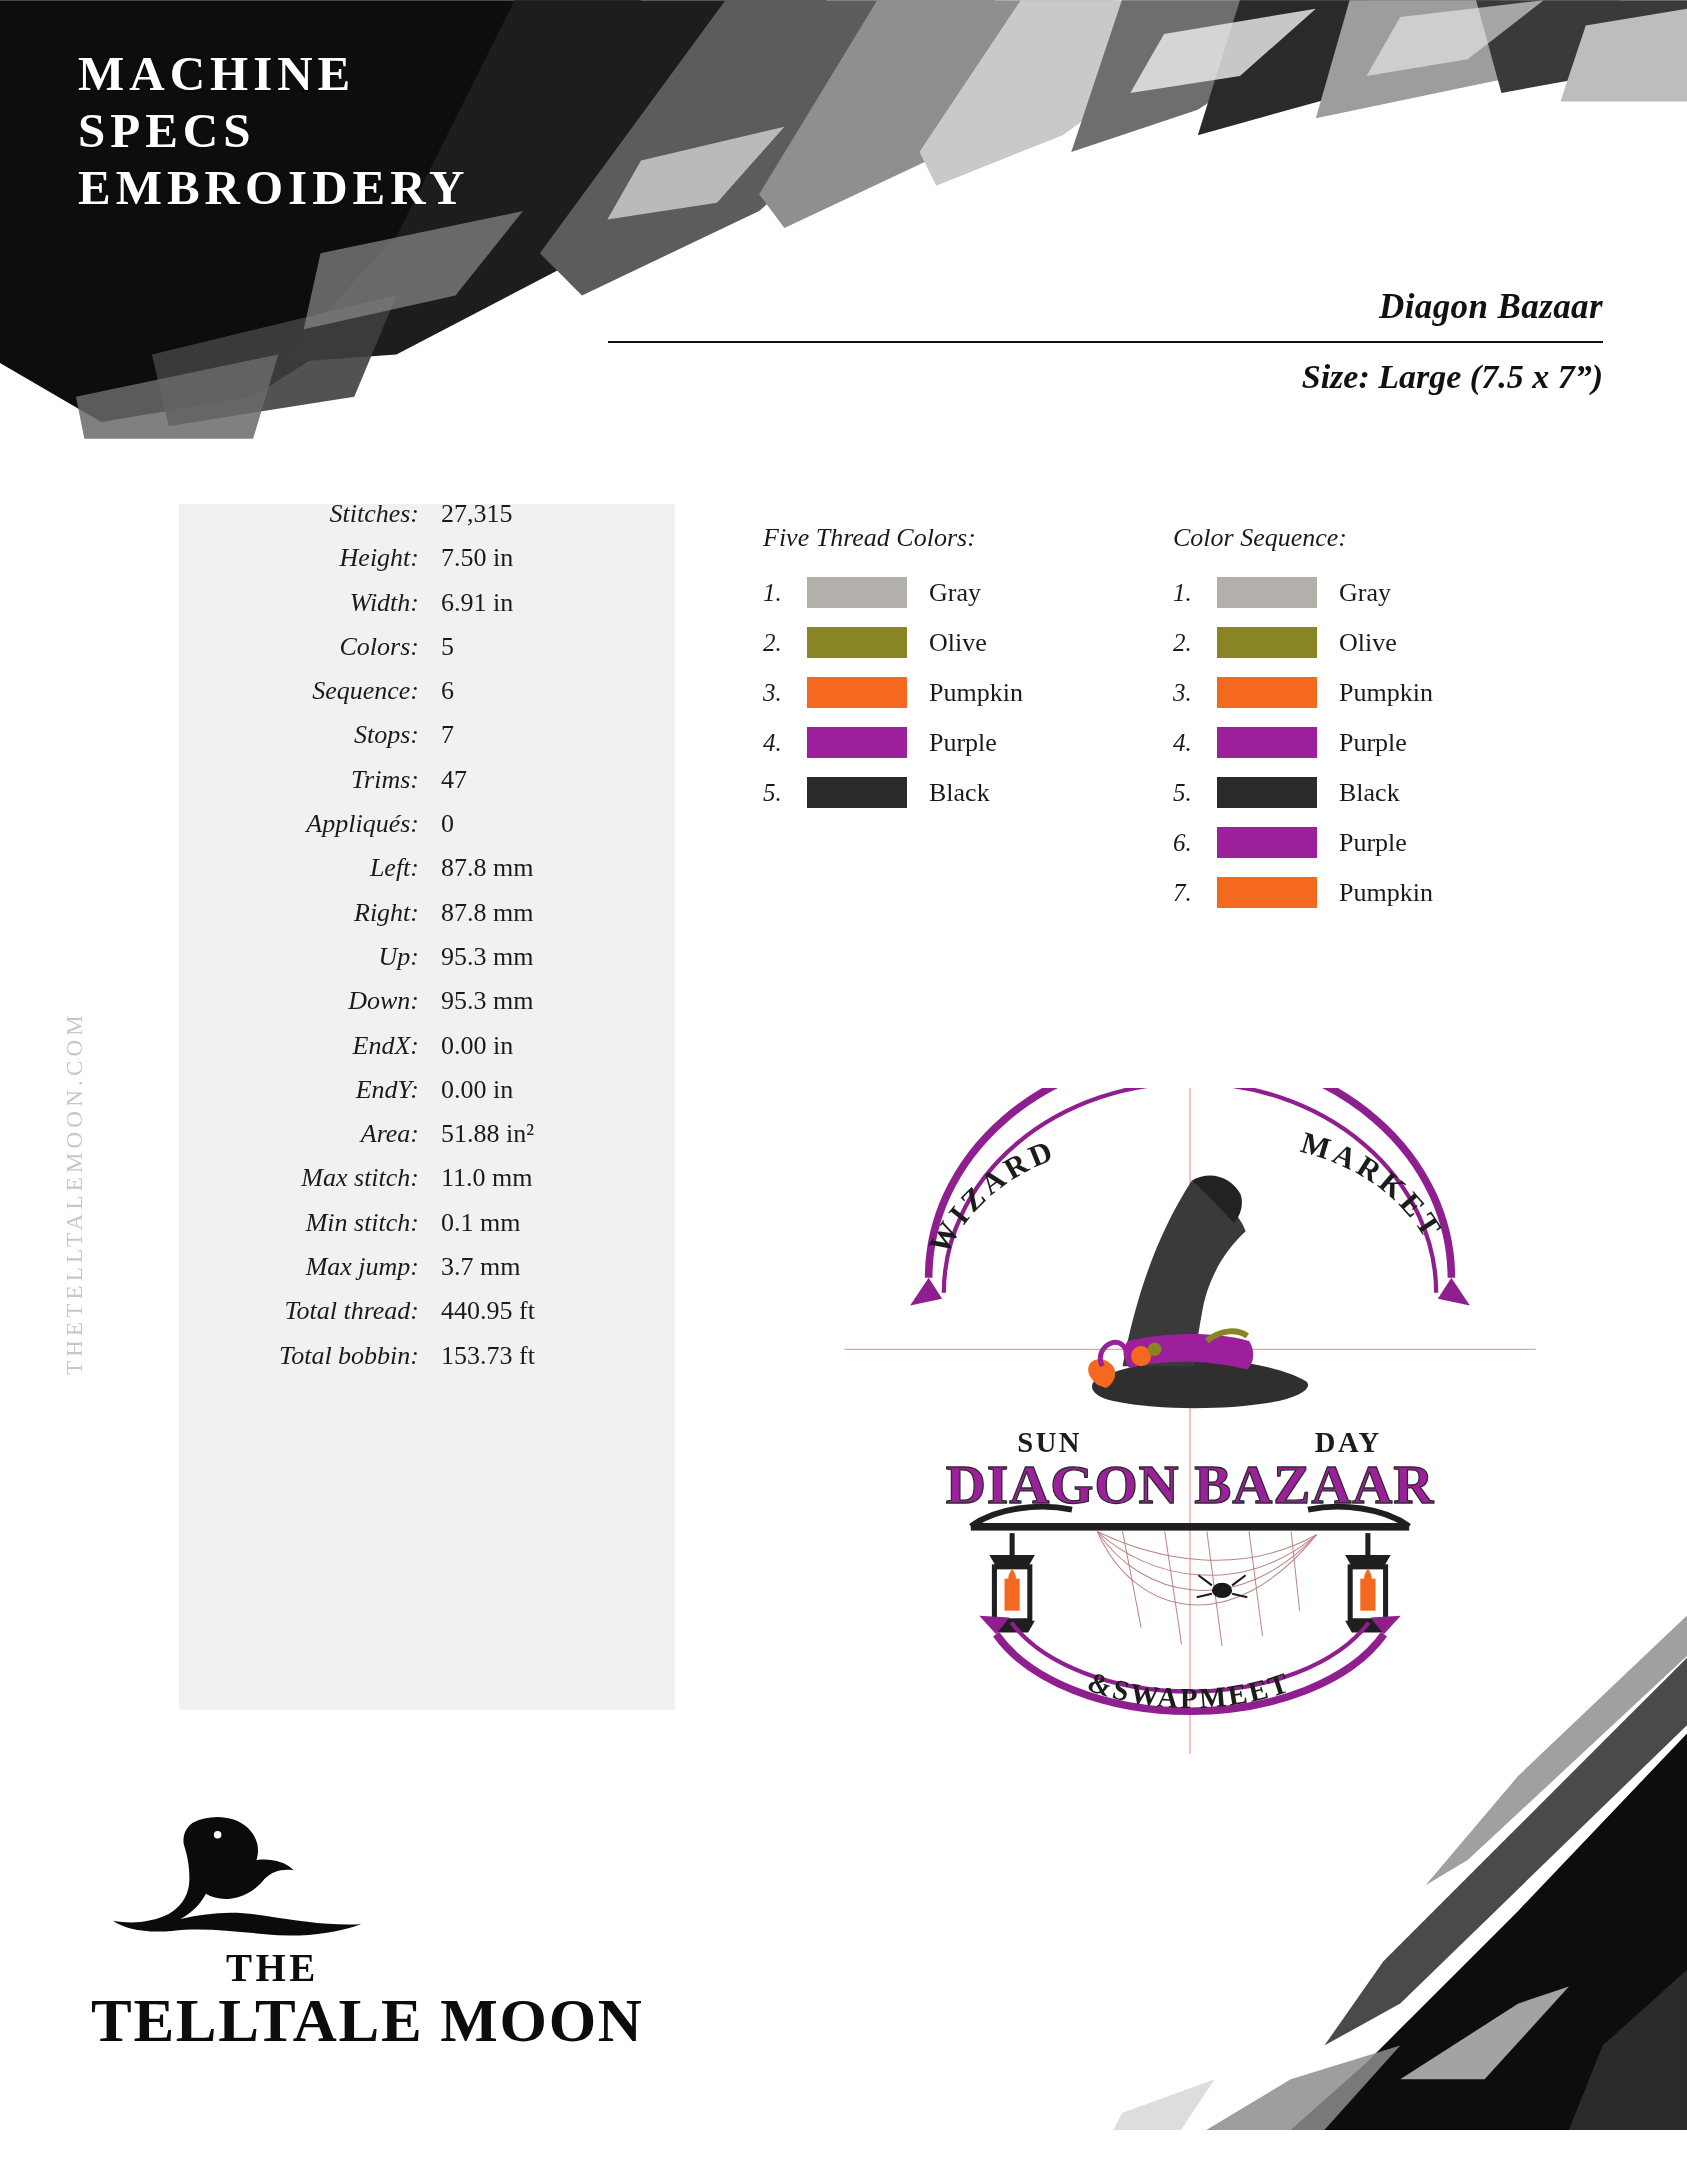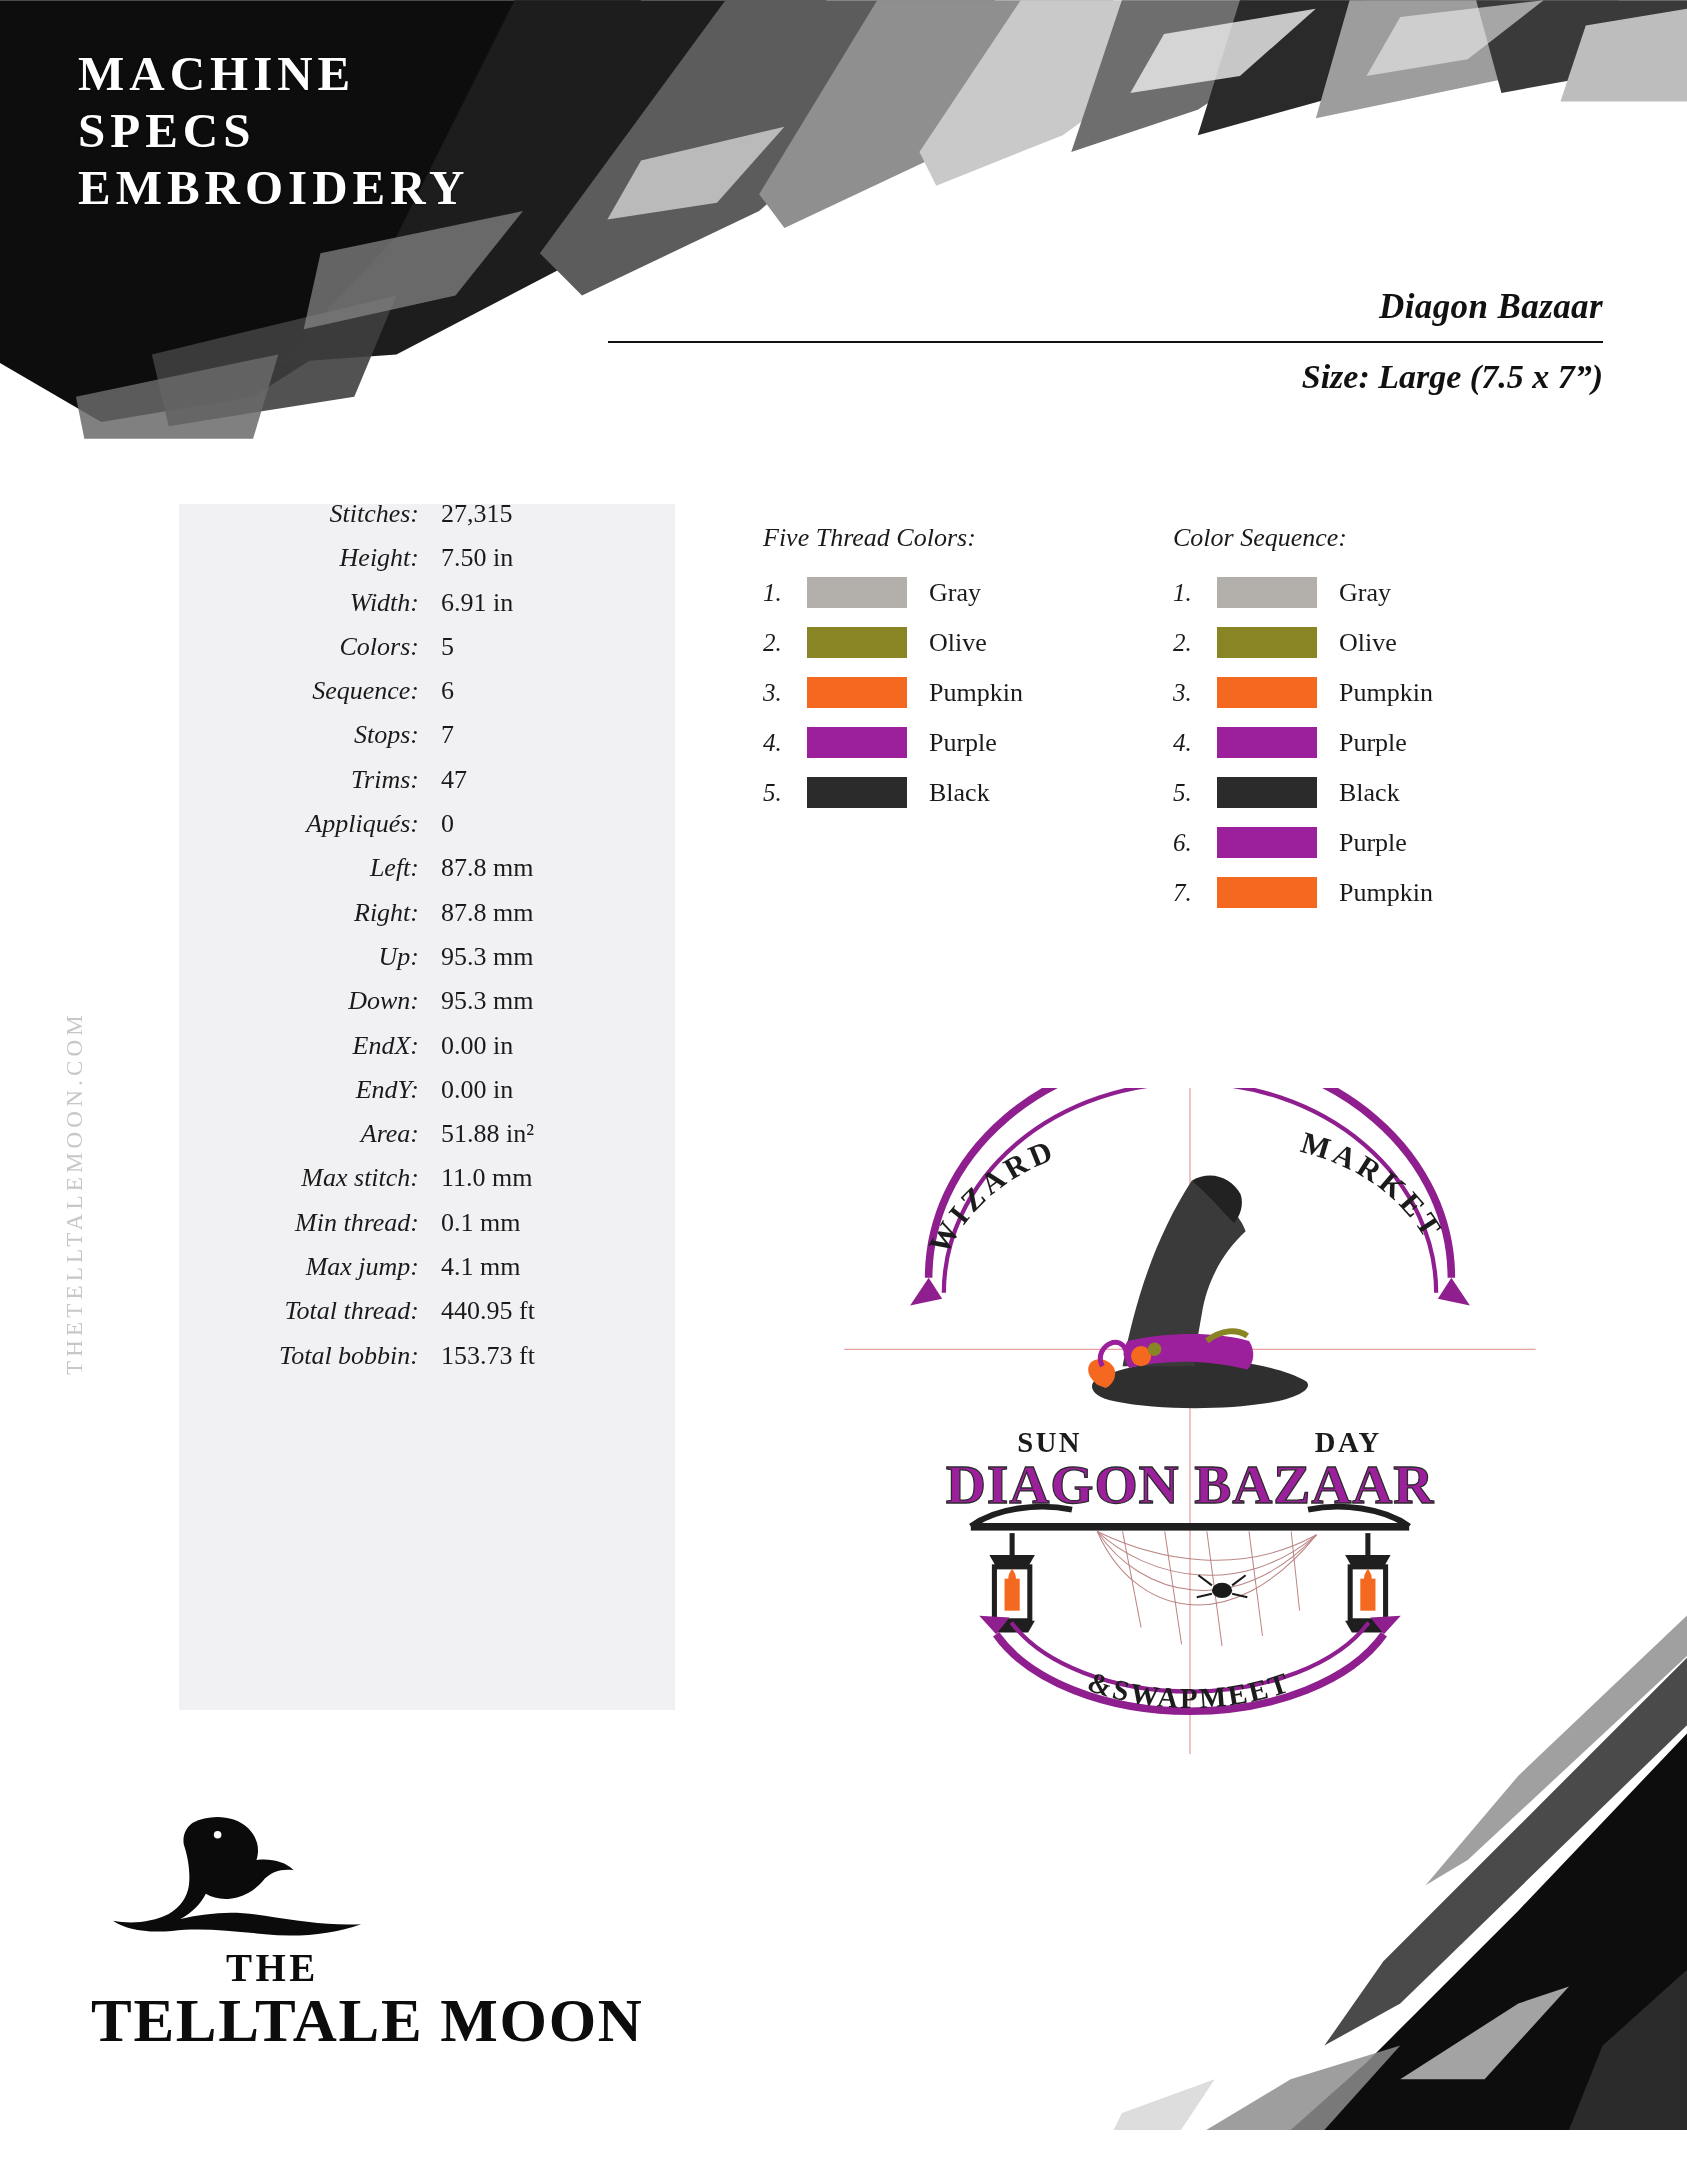--- a/index.html
+++ b/index.html
@@ -320,26 +320,26 @@
         </tr>
       <tr>
           <td class="k">Area:</td>
           <td class="v">51.88 in²</td>
         </tr>
       <tr>
           <td class="k">Max stitch:</td>
           <td class="v">11.0 mm</td>
         </tr>
       <tr>
-          <td class="k">Min thread:</td>
+          <td class="k">Min stitch:</td>
           <td class="v">0.1 mm</td>
         </tr>
       <tr>
           <td class="k">Max jump:</td>
-          <td class="v">4.1 mm</td>
+          <td class="v">3.7 mm</td>
         </tr>
       <tr>
           <td class="k">Total thread:</td>
           <td class="v">440.95 ft</td>
         </tr>
       <tr>
           <td class="k">Total bobbin:</td>
           <td class="v">153.73 ft</td>
         </tr>
     </tbody>

